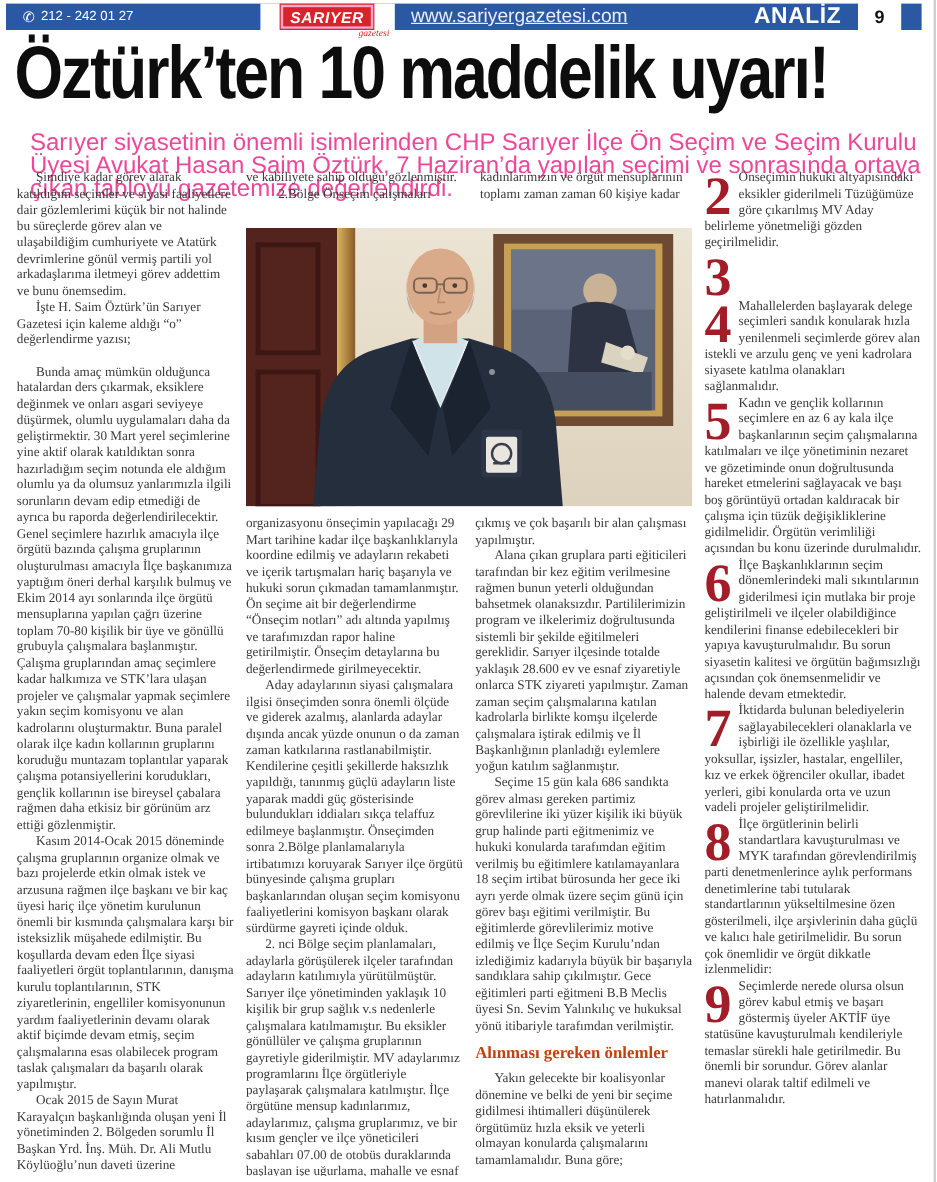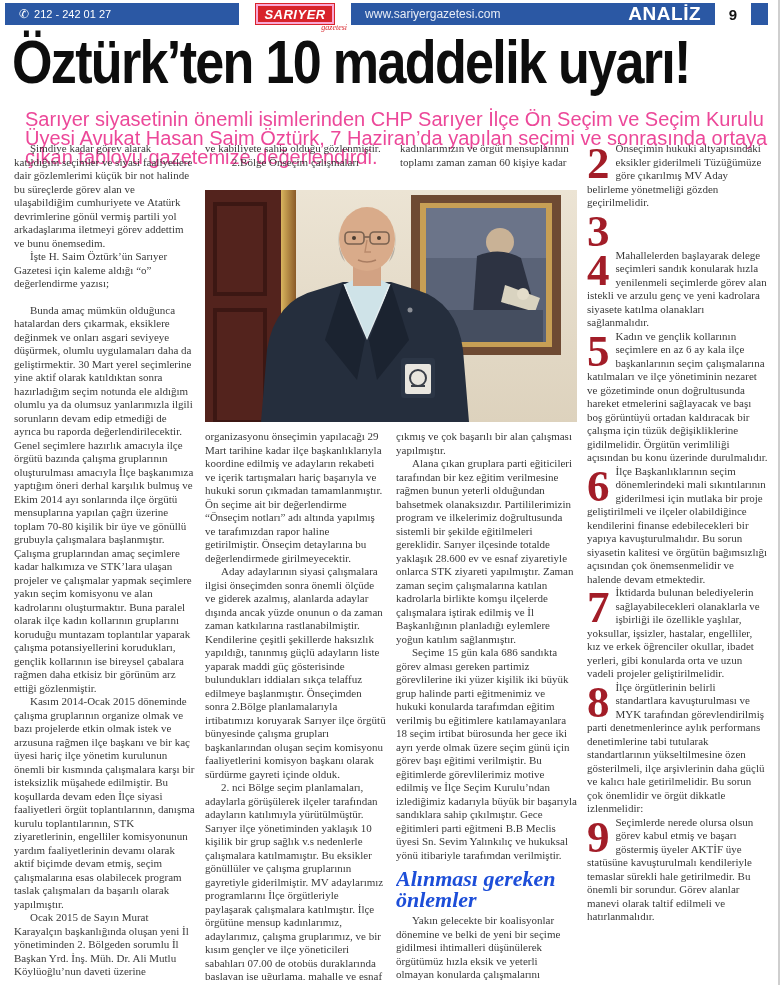--- a/index.html
+++ b/index.html
@@ -17,21 +17,21 @@
   .phone-glyph { font-size:12px; }
   .spacer { flex:1; }
   .logo-patch { position:relative; width:112px; height:22px; background:#fff;
     display:flex; align-items:center; justify-content:center; overflow:visible; }
   .logo-box { background:#d8232a; border:2px solid #f9a8d4; outline:1px solid #d8232a;
     padding:0 6px; height:16px; display:flex; align-items:center; }
   .logo-text { color:#fff; font-family:"Liberation Sans",sans-serif; font-weight:bold;
     font-style:italic; font-size:13px; letter-spacing:.5px; line-height:1; }
   .logo-sub { position:absolute; right:4px; bottom:-7px; color:#d8232a;
     font-family:"Liberation Serif",serif; font-style:italic; font-size:8px; }
-  .website { color:#e8edf6; font-family:"Liberation Sans",sans-serif; font-size:12px; margin-left:14px; }
+  .website { color:#e8edf6; font-family:"Liberation Sans",sans-serif; font-size:16px; margin-left:14px;text-decoration:underline; }
   .section-label { color:#fff; font-family:"Liberation Sans",sans-serif; font-weight:bold;
     font-size:19px; letter-spacing:.5px; padding-right:14px; }
   .seg-page { width:36px; background:#fff; display:flex; align-items:center; justify-content:center;
     font-family:"Liberation Sans",sans-serif; font-weight:bold; font-size:15px; color:#111; }
   .seg-end { width:17px; background:#2b58a4; }
 
   
   .headline { position:absolute; left:12px; top:30px; width:760px; margin:0;
     font-family:"Liberation Sans",sans-serif; font-weight:bold; font-size:62px;
     letter-spacing:-2px; color:#0d0d0d; white-space:nowrap;
@@ -47,22 +47,22 @@
   .mid { width:372px; flex:none; overflow:hidden; }
   .mid-top { display:flex; gap:14px; height:42px; overflow:hidden; }
   .mid-top .col { height:42px; }
   .mid-bottom { display:flex; gap:10px; height:554px; margin-top:8px; overflow:hidden; }
   .mid-bottom .col { height:554px; }
 
   .para { margin:0; }
   .para.ind { text-indent:16px; }
   .para.gap { margin-bottom:13px; }
   .para.ctr { text-align:center; text-indent:0; }
-  .sec-head { font-family:"Liberation Serif",serif; font-weight:bold; font-size:22px;
-    line-height:21px; color:#1d4ed8; margin:6px 0 4px;font-style:italic; }
+  .sec-head { font-family:"Liberation Serif",serif; font-weight:bold; font-size:14px;
+    line-height:21px; color:#c2410c; margin:6px 0 4px; }
   .num-item { margin:0; }
   .num-item::after { content:""; display:block; clear:both; }
   .dropnum { float:left; font-family:"Liberation Serif",serif; font-weight:bold;
     color:#a21d28; font-size:45px; line-height:36px; margin:3px 6px 0 0; }
 
   
   .photo { width:372px; height:232px; margin-top:6px; overflow:hidden; }
   .photo svg { display:block; }
 </style>
 </head>

